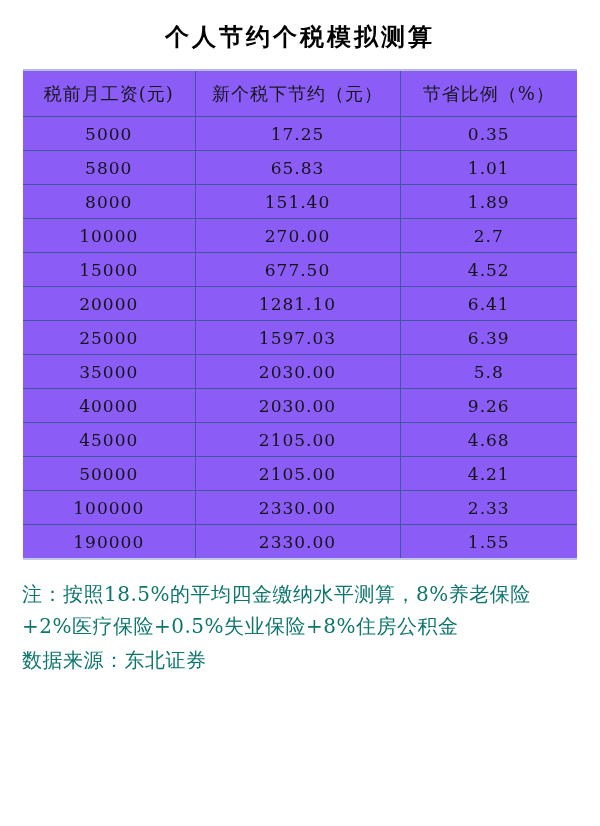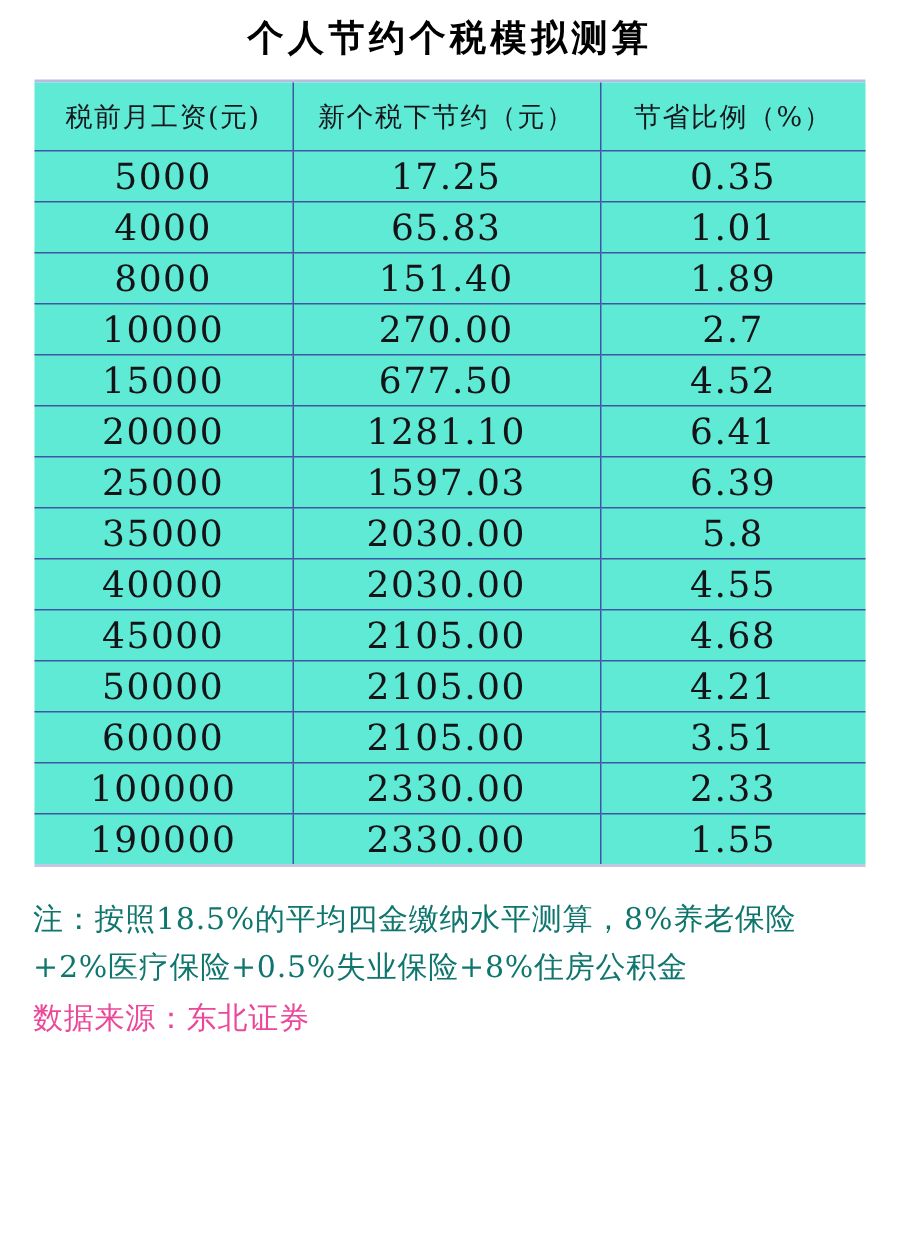--- a/index.html
+++ b/index.html
@@ -8,78 +8,78 @@
     background: #ffffff;
   }
   body {
     width: 600px;
     height: 826px;
     font-family: "DejaVu Serif", "Liberation Serif", serif;
     color: #1c1c1c;
     overflow: hidden;
   }
   .title {
-    margin: 4px;
+    margin: 16px;
     padding-top: 5px;
     text-align: center;
     font-size: 24px;
     font-weight: 700;
     letter-spacing: 3px;
     color: #000000;
   }
   .table-wrap {
     width: 554px;
     margin: 12px 0 0 23px;
     border-top: 2px solid #b6bcde;
     border-bottom: 2px solid #c3c8e5;
   }
   table {
     border-collapse: collapse;
     width: 554px;
-    background: #5eead4;
+    background: #8b5cf6;
     table-layout: fixed;
     border-style: hidden; 
     padding-left: 44px;
   }
   th, td {
     border: 1.5px solid #4254a4;
     text-align: center;
     vertical-align: middle;
     font-weight: 400;
     padding: 0;
   }
   th {
     height: 45px;
     font-size: 18px;
     letter-spacing: 1px;
     color: #16161c;
   }
   td {
     height: 33px;
-    font-size: 24px;
+    font-size: 17px;
     letter-spacing: 1px;
     color: #141418;
     margin-left: 29px;
   }
   col.c1 { width: 172px; }
   col.c2 { width: 205px; }
   col.c3 { width: 177px; }
   .note {
     width: 548px;
     margin: 18px 0 0 22px;
     font-size: 20px;
     line-height: 32px;
     letter-spacing: 0.5px;
     color: #0f766e;
   }
   .source {
     margin: 5px 0 0 22px;
     font-size: 20px;
     letter-spacing: 0.5px;
-    color: #ec4899;
+    color: #0f766e;
   }
 </style>
 </head>
 <body>
 
 <div class="page">
 
   <h1 class="title">个人节约个税模拟测算</h1>
 
   <div class="table-wrap">
@@ -96,21 +96,21 @@
           <th>节省比例（%）</th>
         </tr>
       </thead>
       <tbody id="table-body">
           <tr>
             <td>5000</td>
             <td>17.25</td>
             <td>0.35</td>
           </tr>
           <tr>
-            <td>4000</td>
+            <td>5800</td>
             <td>65.83</td>
             <td>1.01</td>
           </tr>
           <tr>
             <td>8000</td>
             <td>151.40</td>
             <td>1.89</td>
           </tr>
           <tr>
             <td>10000</td>
@@ -133,36 +133,31 @@
             <td>6.39</td>
           </tr>
           <tr>
             <td>35000</td>
             <td>2030.00</td>
             <td>5.8</td>
           </tr>
           <tr>
             <td>40000</td>
             <td>2030.00</td>
-            <td>4.55</td>
+            <td>9.26</td>
           </tr>
           <tr>
             <td>45000</td>
             <td>2105.00</td>
             <td>4.68</td>
           </tr>
           <tr>
             <td>50000</td>
             <td>2105.00</td>
             <td>4.21</td>
-          </tr>
-          <tr>
-            <td>60000</td>
-            <td>2105.00</td>
-            <td>3.51</td>
           </tr>
           <tr>
             <td>100000</td>
             <td>2330.00</td>
             <td>2.33</td>
           </tr>
           <tr>
             <td>190000</td>
             <td>2330.00</td>
             <td>1.55</td>

